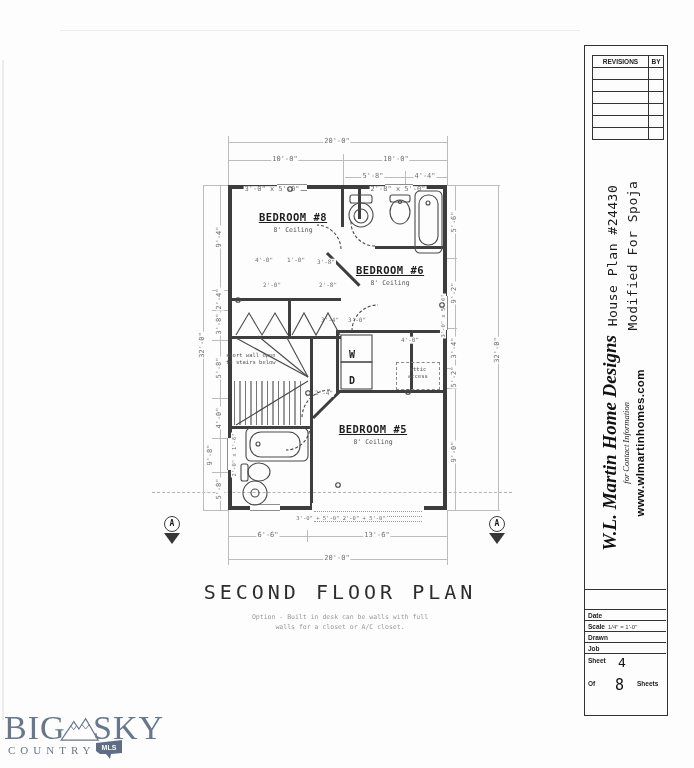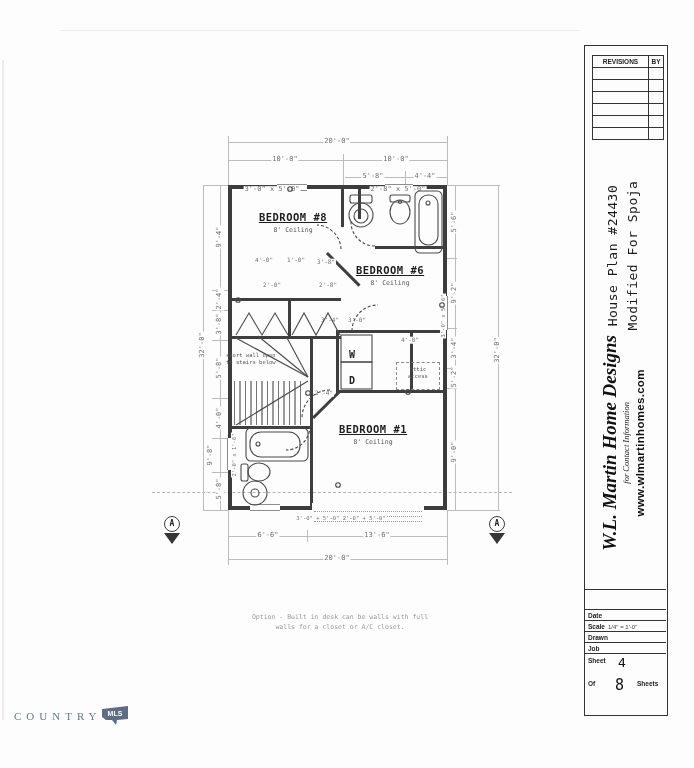--- a/index.html
+++ b/index.html
@@ -66,21 +66,21 @@
   #infotbl .irow{border-bottom:1px solid #333;padding:2px 3px 1px;font:bold 6.5px "Liberation Sans",sans-serif;color:#222}
   #infotbl .blank{height:16px}
   #infotbl .sv{font-weight:normal;font-size:6px;color:#444;margin-left:3px}
   #sheetbox{position:relative;height:44px;border-bottom:none !important}
   #sheetbox .num{position:absolute;font:13px "DejaVu Sans Mono",monospace;color:#111}
   
   #logo{position:absolute;left:4px;top:711px;width:160px;color:#5d6c82;opacity:.92;z-index:7}
   #logo .r1{font:34px/1 "Liberation Serif",serif;letter-spacing:1px;display:flex;align-items:flex-end}
   #logo .r1 svg{margin:0 -7px -2px -7px}
   #logo .r2{display:flex;align-items:center;margin-top:-5px}
-  #logo .country{font:11px "Liberation Serif",serif;letter-spacing:5px;margin-left:10px}
+  #logo .country{font:11px "Liberation Serif",serif;letter-spacing:5px;margin-left:4px}
   .scanline{position:absolute;background:#ececec;z-index:0}
 </style>
 </head>
 <body>
 
 <div id="sheet">
 
   <div class="scanline" style="left:2px;top:60px;width:2px;height:660px"></div>
   <div class="scanline" style="left:60px;top:30px;width:520px;height:1px"></div>
 
@@ -229,21 +229,21 @@
     <circle cx="214" cy="120" r="2.3"></circle>
       <circle cx="80" cy="208" r="2.3"></circle>
     <circle cx="180" cy="207" r="2.3"></circle>
       <circle cx="110" cy="300" r="2.3"></circle>
   </svg>
 
   <div class="room" style="left:293px;top:217px">BEDROOM #8</div>
   <div class="ceil" style="left:293px;top:230px">8' Ceiling</div>
   <div class="room" style="left:390px;top:270px">BEDROOM #6</div>
   <div class="ceil" style="left:390px;top:283px">8' Ceiling</div>
-  <div class="room" style="left:373px;top:429px">BEDROOM #1</div>
+  <div class="room" style="left:373px;top:429px">BEDROOM #5</div>
   <div class="ceil" style="left:373px;top:442px">8' Ceiling</div>
   <div class="wd" style="left:352px;top:354px">W</div>
   <div class="wd" style="left:352px;top:380px">D</div>
   <div class="tiny" style="left:402px;top:366px;text-align:center;width:32px">
     <span>attic</span><br>
     <span>access</span>
   </div>
   <div class="tiny" style="left:226px;top:352px">
     <span>short wall open</span><br>
     <span>to stairs below</span>
@@ -251,20 +251,21 @@
 
   <div class="smk" style="left:161px;top:516px">
     <div class="c">A</div>
     <div class="t"></div>
   </div>
   <div class="smk" style="left:486px;top:516px">
     <div class="c">A</div>
     <div class="t"></div>
   </div>
 
+  <div id="ptitle">SECOND FLOOR PLAN</div>
   <div class="pnote" style="left:340px;top:617px">Option - Built in desk can be walls with full</div>
   <div class="pnote" style="left:340px;top:627px">walls for a closet or A/C closet.</div>
 
   <div id="tblock">
     <div id="revtbl">
       <div class="hd">
         <div class="c1">REVISIONS</div>
         <div class="c2">BY</div>
       </div>
       <div class="rw">
@@ -314,20 +315,28 @@
         <span style="position:absolute;left:3px;top:3px">Sheet</span>
         <span class="num" style="left:33px;top:1px">4</span>
         <span style="position:absolute;left:3px;top:26px">Of</span>
         <span class="num" style="left:30px;top:22px;font-size:15px">8</span>
         <span style="position:absolute;left:52px;top:26px">Sheets</span>
       </div>
     </div>
   </div>
 
   <div id="logo">
+    <div class="r1">
+      <span>BIG</span>
+      <svg width="56" height="36" viewBox="0 0 56 36">
+        <path d="M3 33 L20 8 L27 18 L36 4 L53 33 Z" fill="#fdfdfd" stroke="#5d6c82" stroke-width="1.6"></path>
+        <path d="M16 14 L20 19 L24 13 M31 12 L36 18 L41 12" fill="none" stroke="#5d6c82" stroke-width="1.2"></path>
+      </svg>
+      <span>SKY</span>
+    </div>
     <div class="r2">
       <span class="country">COUNTRY</span>
       <svg width="26" height="20" viewBox="0 0 26 20">
         <polygon points="0,3 26,0 26,13 15,14 14,19 10,14 4,14 0,11" fill="#51607a"></polygon>
         <text x="13" y="10" text-anchor="middle" font-size="7" font-family="Liberation Sans, sans-serif" font-weight="bold" fill="#fdfdfd">MLS</text>
       </svg>
     </div>
   </div>
 
 </div>

